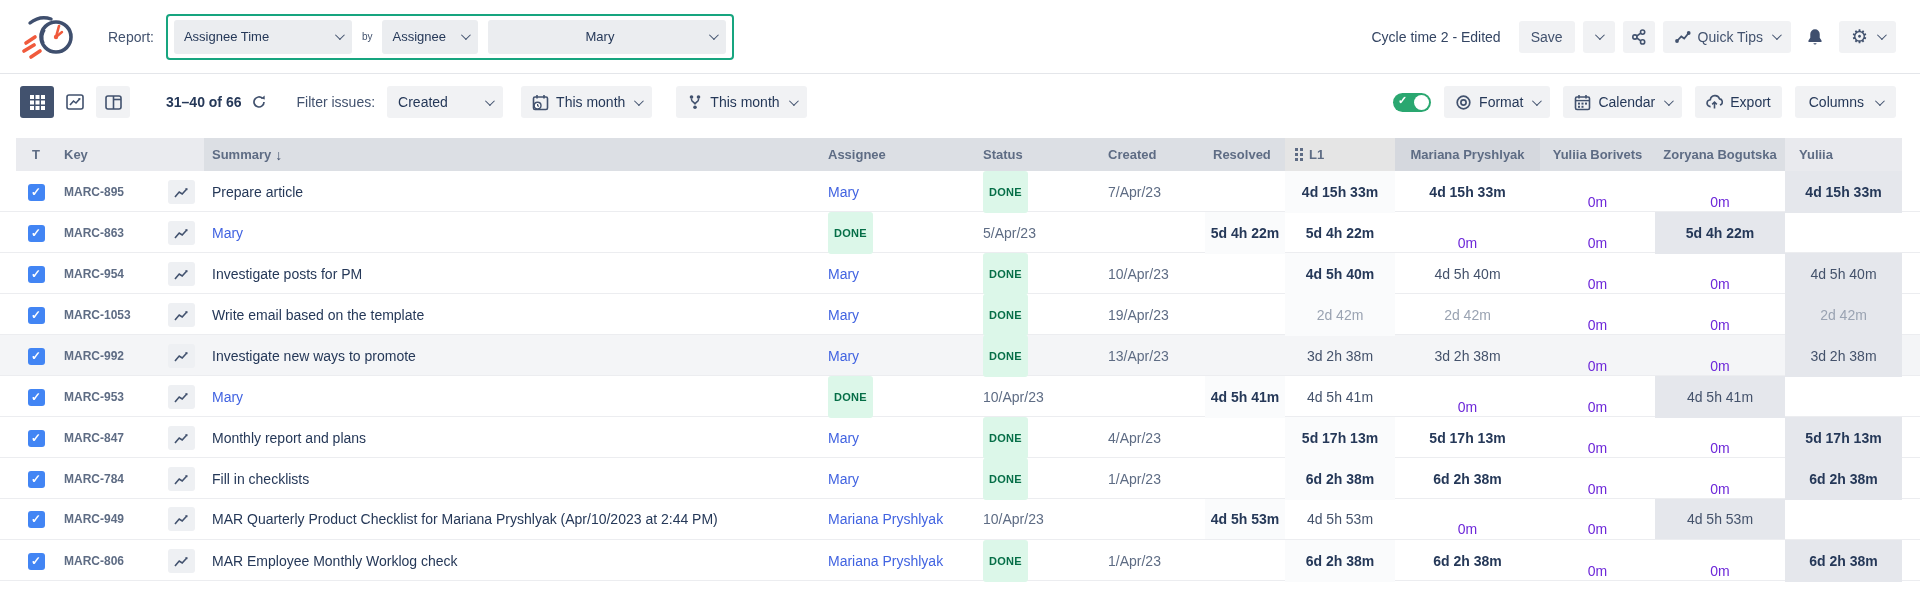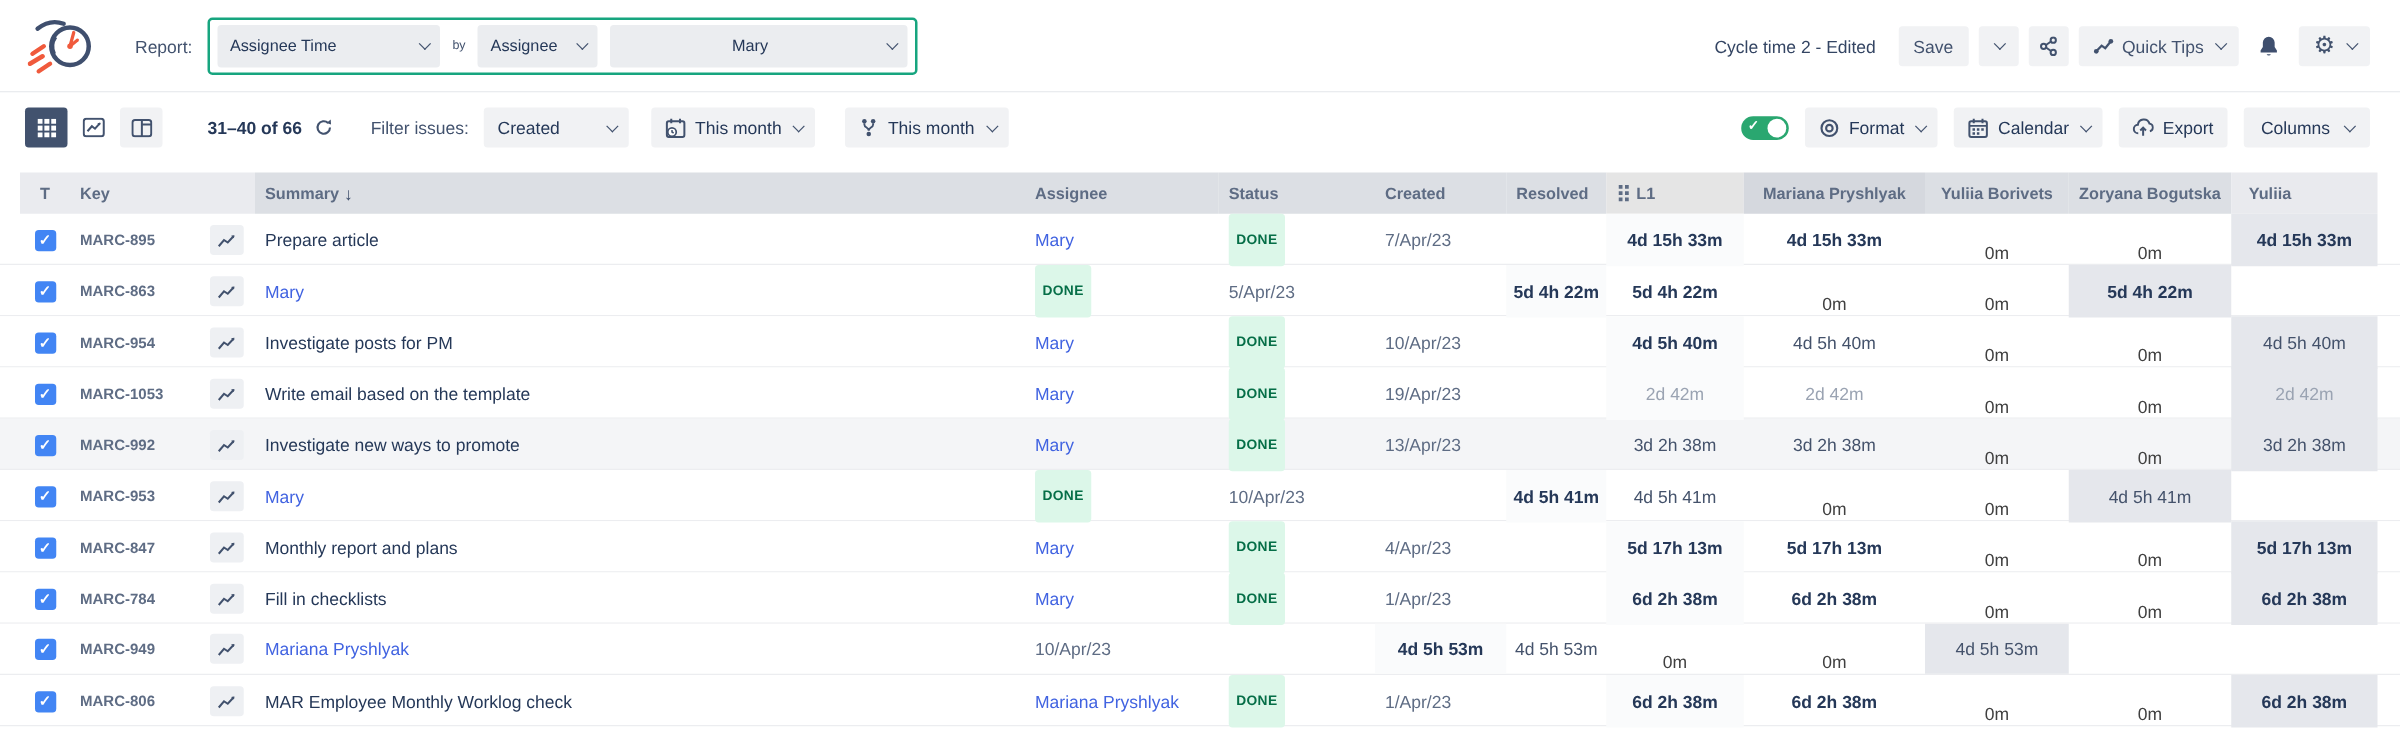--- a/index.html
+++ b/index.html
@@ -71,21 +71,21 @@
   .badge.done { background:#dcf7e9; color:#056e47; }
   .badge.todo { background:#dfe2e8; color:#3f4f6e; }
   .c-created { color:#5e6c84; }
   .timecell { justify-content:center; white-space:nowrap; }
   .c-l1 { background:#fafbfc; }
   .trow.shaded .c-l1 { background:transparent; }
   .c-total { background:#e5e7ec; }
   .w-bold { font-weight:700; color:#253858; }
   .w-normal { color:#44526b; }
   .w-muted { color:#9aa3b2; }
-  .t-zero { color:#404040;margin-top:20px; }
+  .t-zero { color:#6d28d9;margin-top:20px; }
 
   svg.ic { display:block; }
 </style>
 </head>
 <body>
 
 <div class="app">
 
   <div class="topbar">
     <svg class="logo ic" viewBox="0 0 54 48">
@@ -530,20 +530,21 @@
           </div>
           <div class="td c-key">MARC-949</div>
           <div class="td c-icon">
             <button class="chartbtn">
               <svg class="ic" width="16" height="13" viewBox="0 0 16 13">
                 <polyline points="1,11 5.2,6 8.2,8 13,2.8" fill="none" stroke="#42526e" stroke-width="1.6"></polyline>
                 <path d="M13.6 2.2 l-2.8.3 2.3 2z" fill="#42526e"></path>
               </svg>
             </button>
           </div>
+          <div class="td c-summary">MAR Quarterly Product Checklist for Mariana Pryshlyak (Apr/10/2023 at 2:44 PM)</div>
           <div class="td c-assignee">
             <a>Mariana Pryshlyak</a>
           </div>
           <div class="td c-created">10/Apr/23</div>
           <div class="td c-resolved"></div>
           <div class="td timecell c-l1 w-bold">4d 5h 53m</div>
           <div class="td timecell c-mariana w-normal">4d 5h 53m</div>
           <div class="td timecell c-yuliia t-zero">0m</div>
           <div class="td timecell c-zoryana t-zero">0m</div>
           <div class="td timecell c-total w-normal">4d 5h 53m</div>

